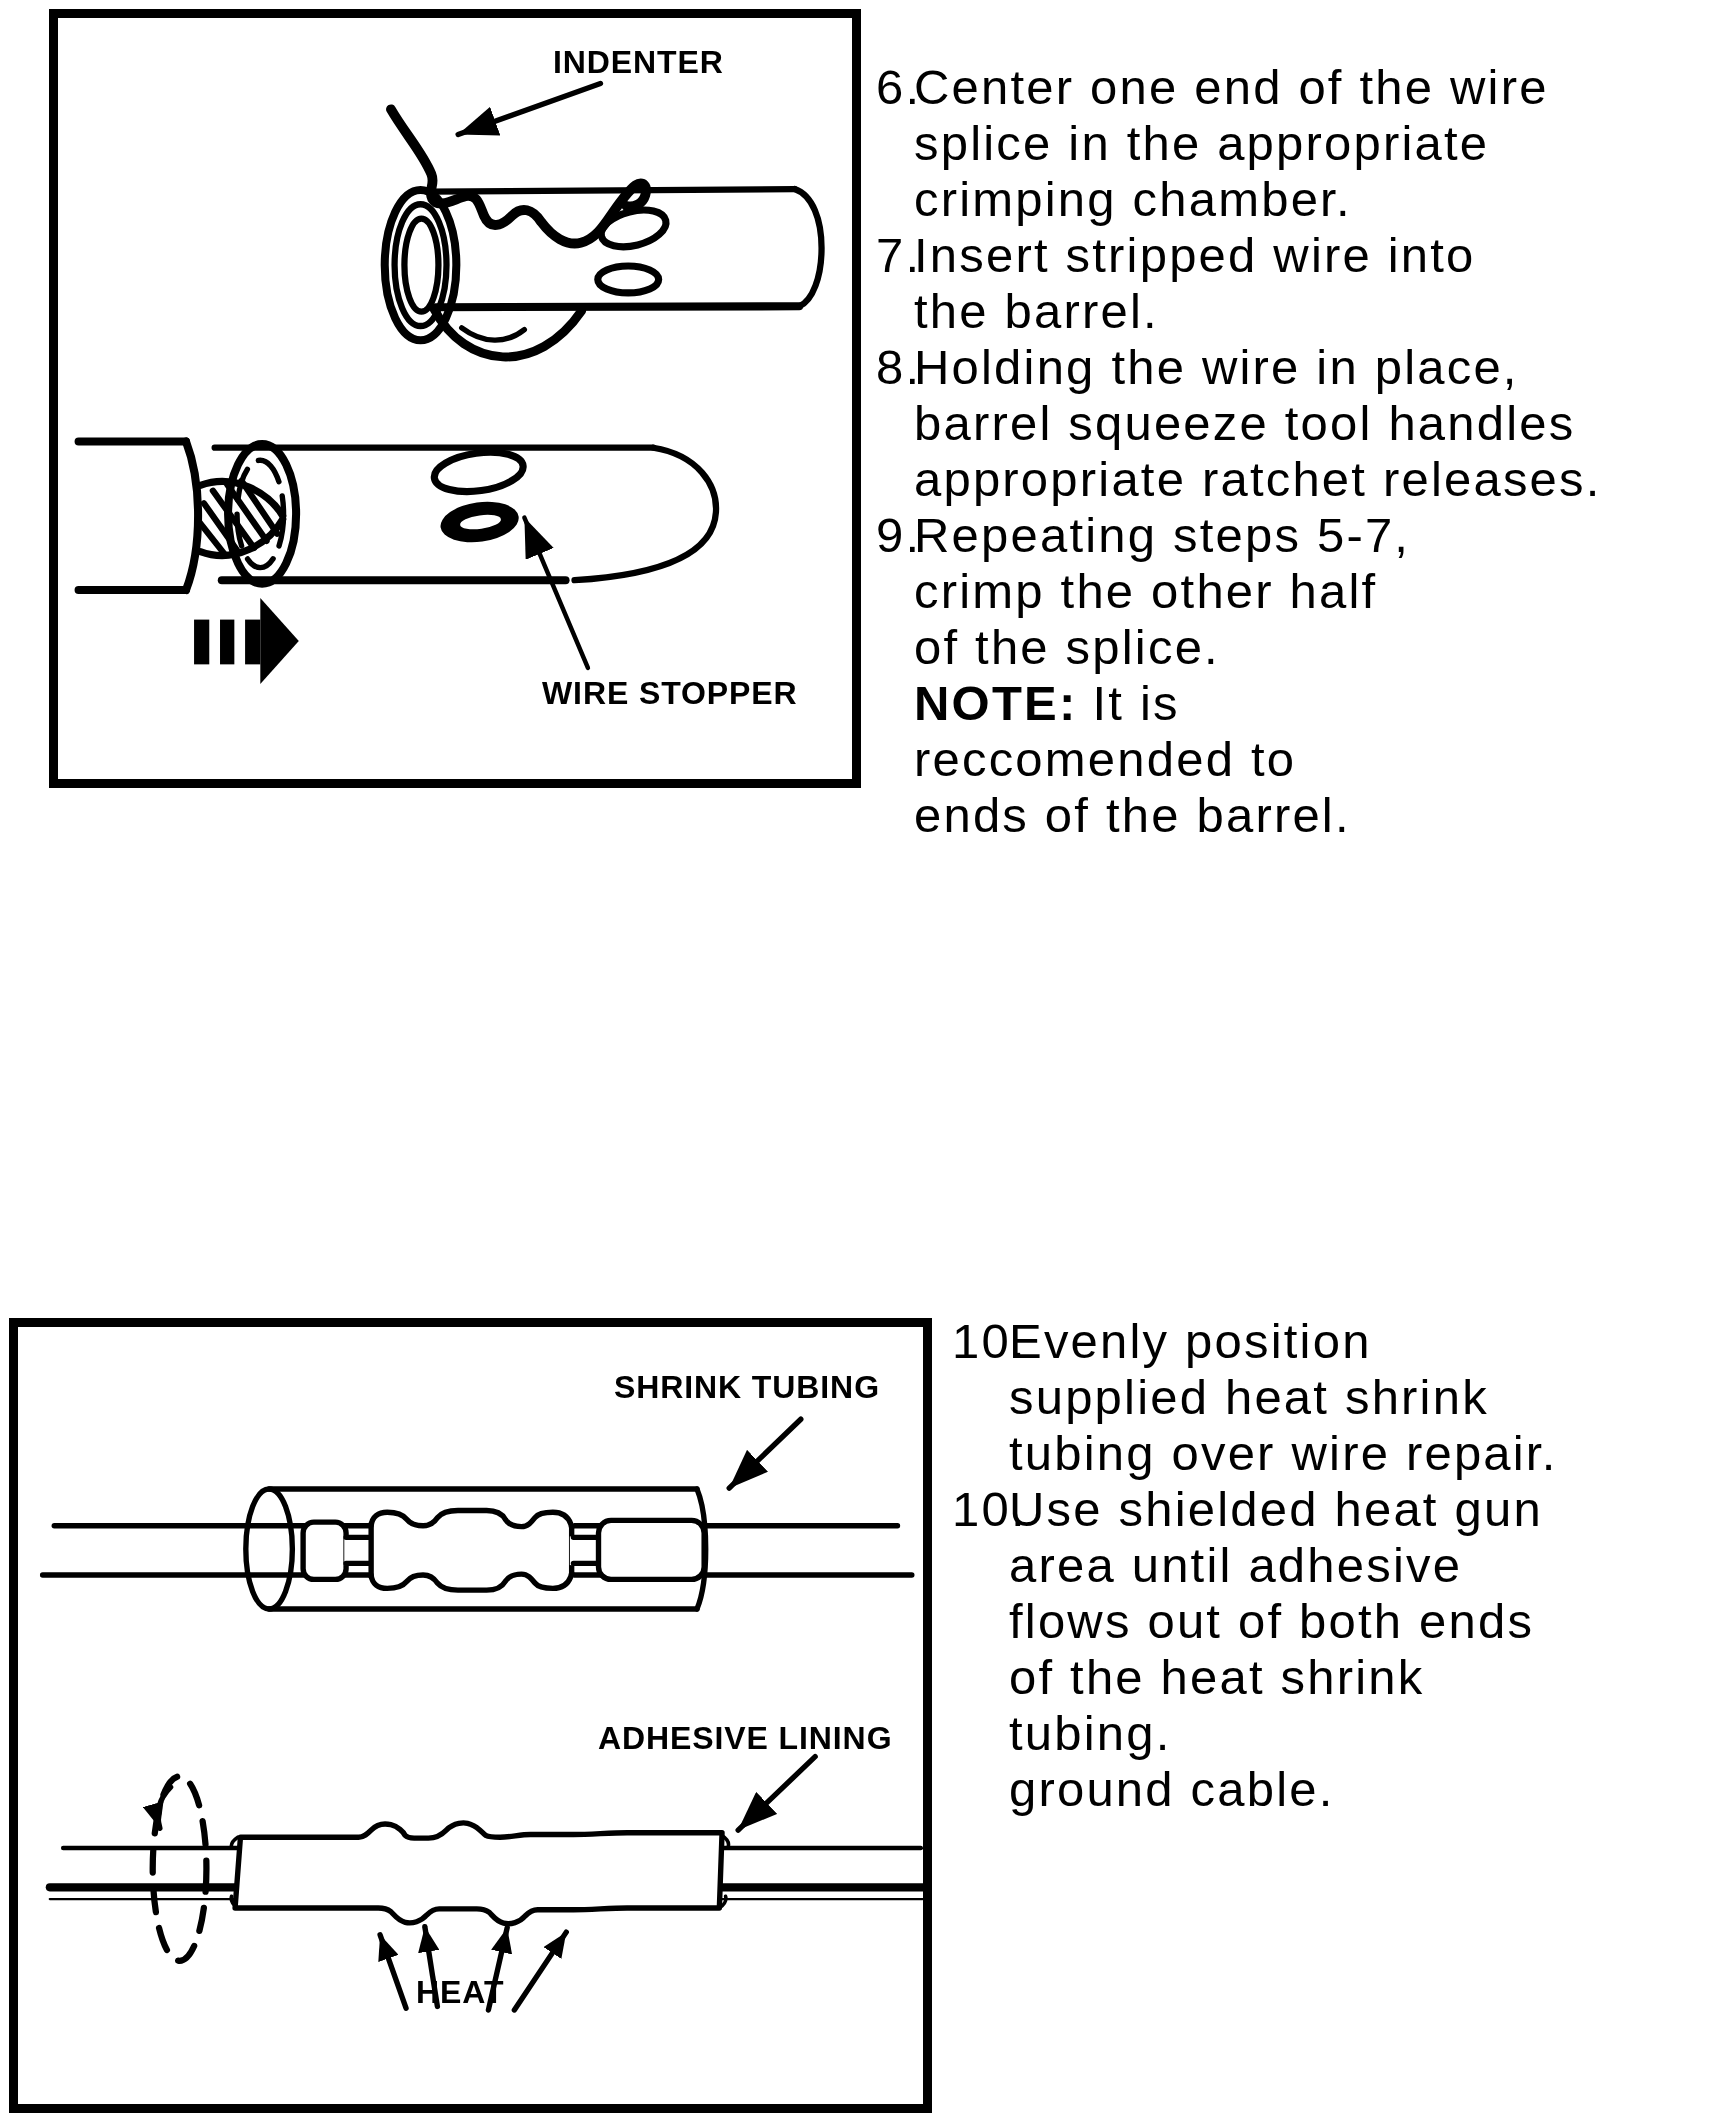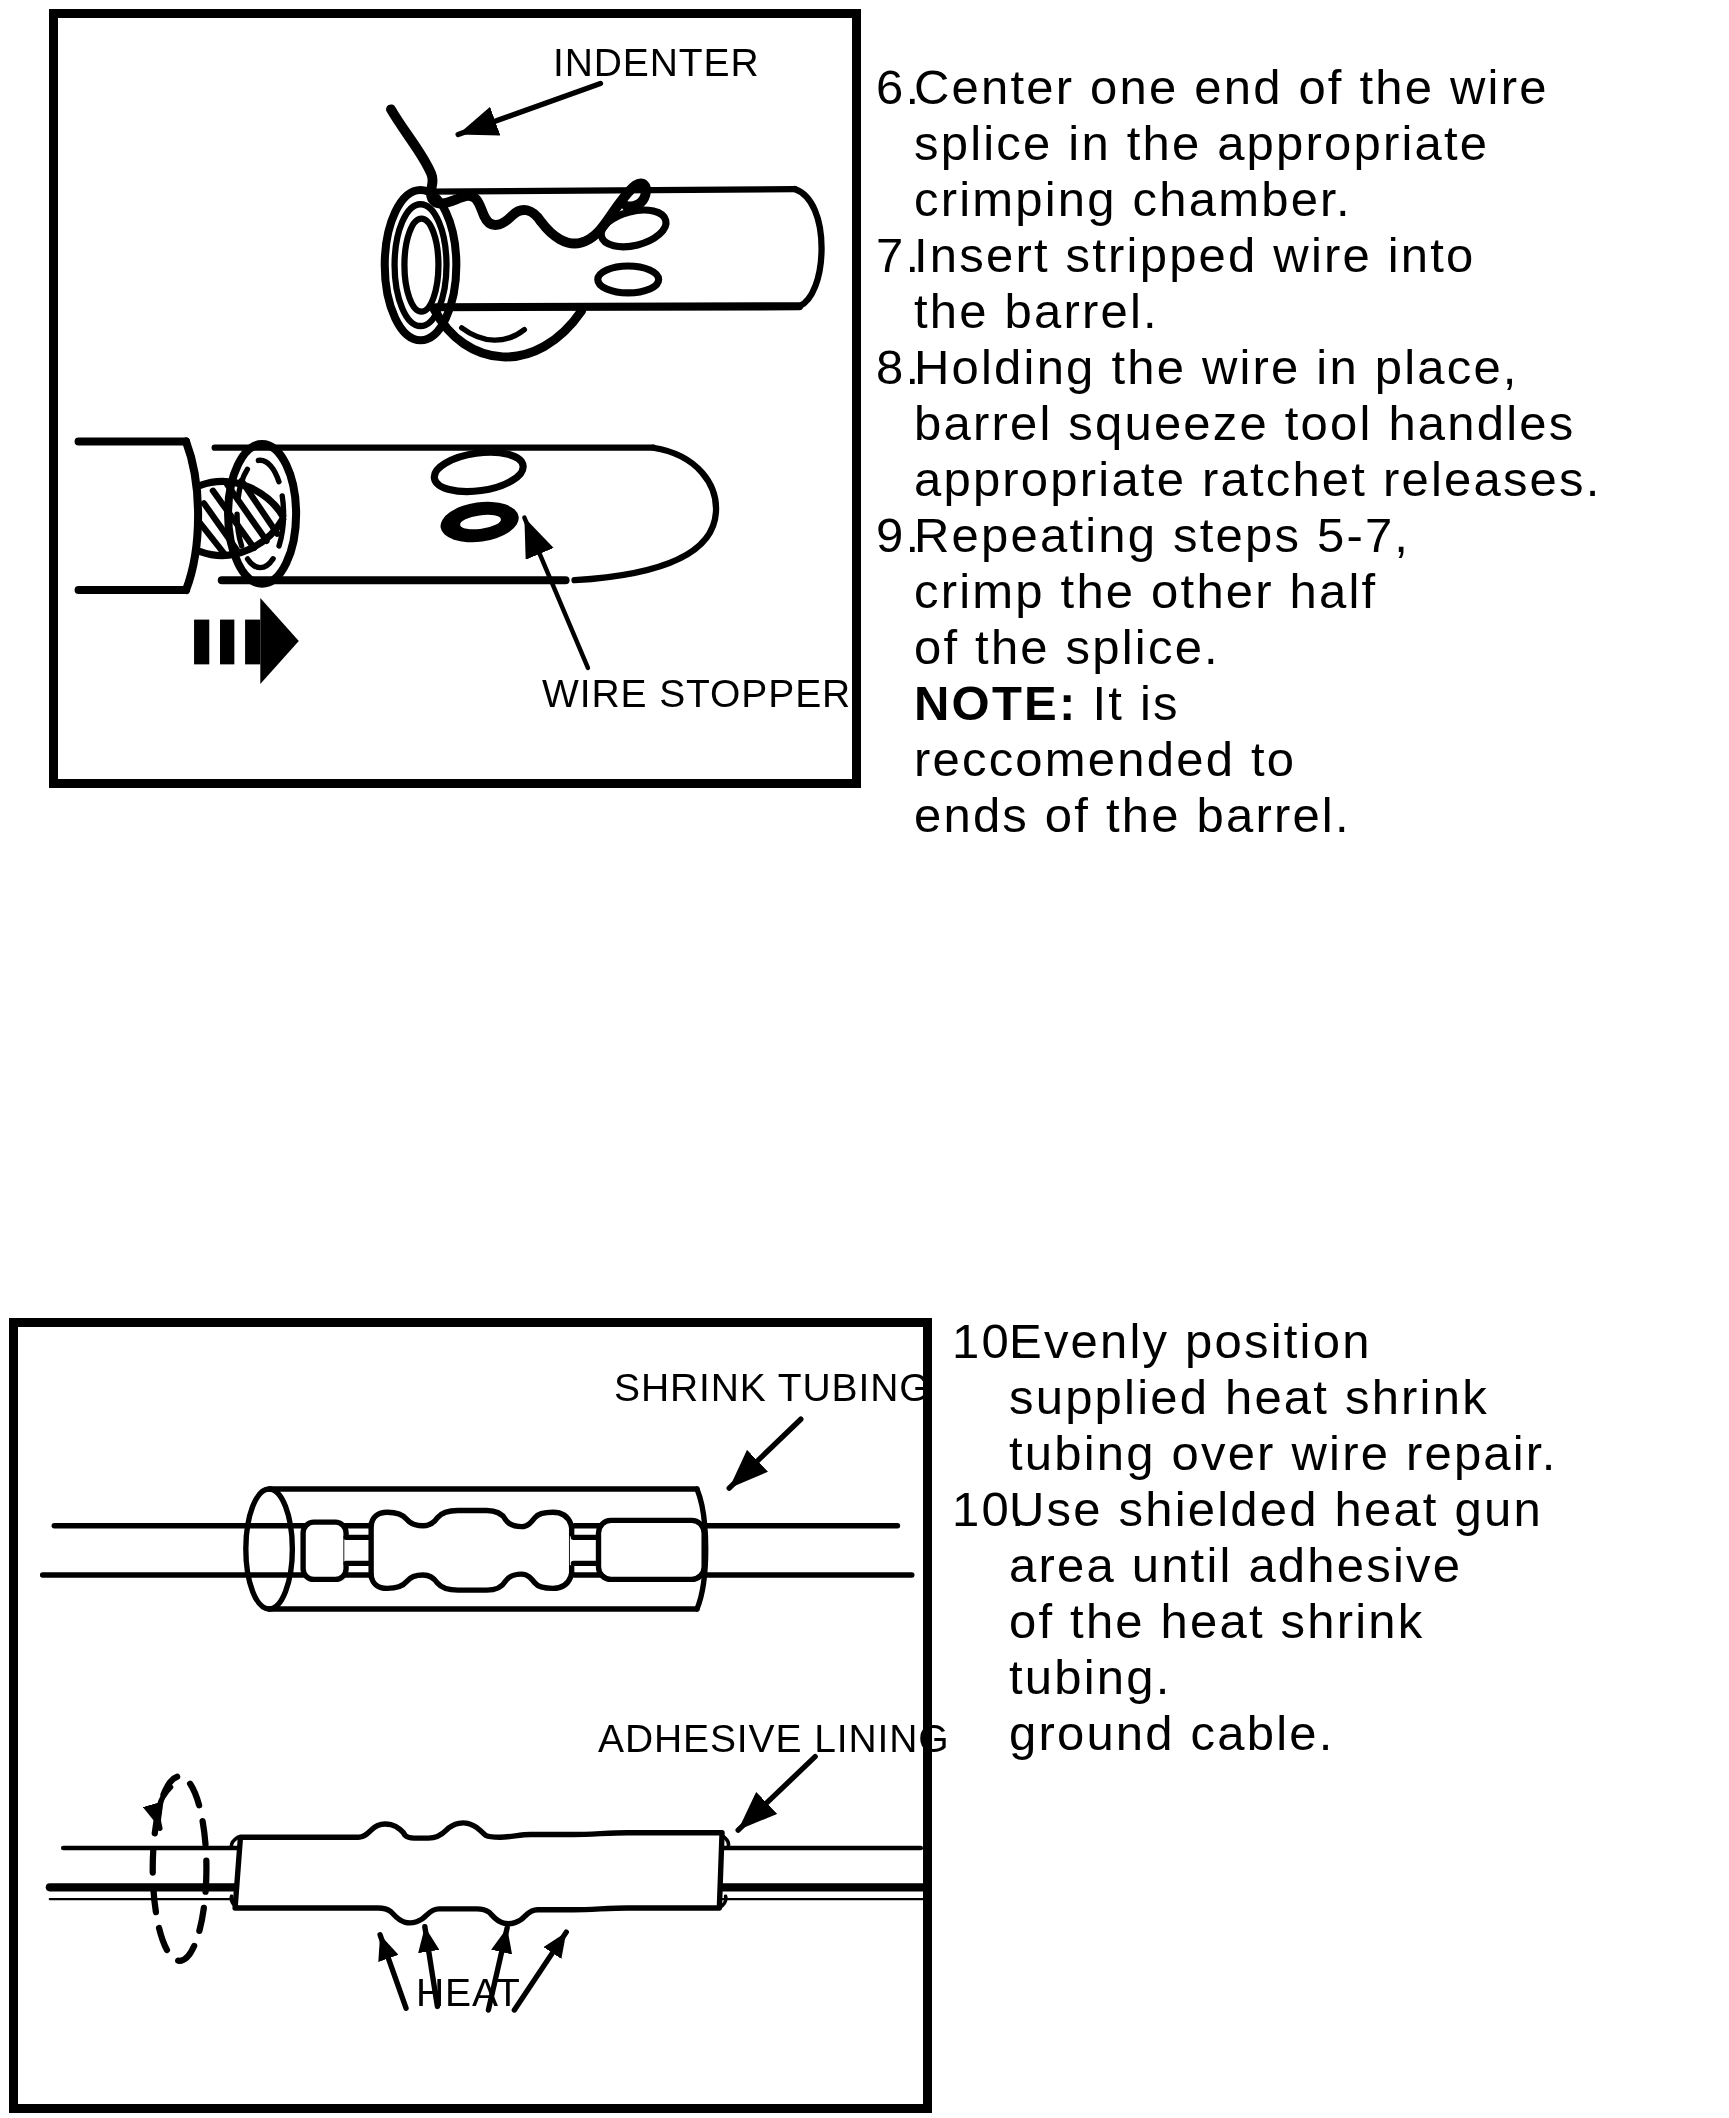--- a/index.html
+++ b/index.html
@@ -2,21 +2,21 @@
 <html style="font-size:14.3px"><head>
 <meta charset="utf-8">
 <style>
   html,body{margin:0;padding:0;background:#fff;}
   .page{position:relative;width:1729px;height:2118px;background:#fff;color:#000;
         font-family:"Liberation Sans","DejaVu Sans",sans-serif;overflow:hidden;}
   .figure{position:absolute;border:9px solid #000;background:#fff;}
   #fig1{left:49px;top:9px;width:794px;height:761px;}
   #fig2{left:9px;top:1318px;width:905px;height:777px;}
   .figure svg{position:absolute;left:0;top:0;}
-  .dlabel{position:absolute;font-size:39px;line-height:43px;letter-spacing:0.9px;white-space:nowrap;}
+  .dlabel{position:absolute;font-size:32px;line-height:43px;letter-spacing:0.9px;white-space:nowrap;font-weight:bold;}
   .col{position:absolute;font-size:49px;line-height:56px;letter-spacing:2.2px;white-space:nowrap;}
   #col-top{left:876px;top:59px;}
   #col-bottom{left:952px;top:1313px;}
   .line{position:relative;}
   #col-top .line{padding-left:38px;}
   #col-bottom .line{padding-left:57px;}
   .num{position:absolute;left:0;top:0;}
   .note-label{font-weight:bold;margin-right:15px;}
   svg *{vector-effect:none;}
 </style>
@@ -174,20 +174,21 @@
 
   <div class="col" id="col-bottom">
     <div class="step">
       <div class="line"><span class="num">10.</span><span>Evenly position</span></div>
       <div class="line">supplied heat shrink</div>
       <div class="line">tubing over wire repair.</div>
     </div>
     <div class="step">
       <div class="line"><span class="num">10.</span><span>Use shielded heat gun</span></div>
       <div class="line">area until adhesive</div>
+      <div class="line">flows out of both ends</div>
       <div class="line">of the heat shrink</div>
       <div class="line">tubing.</div>
     </div>
     <div class="step">
       <div class="line">ground cable.</div>
     </div>
   </div>
 
 </div>
 

